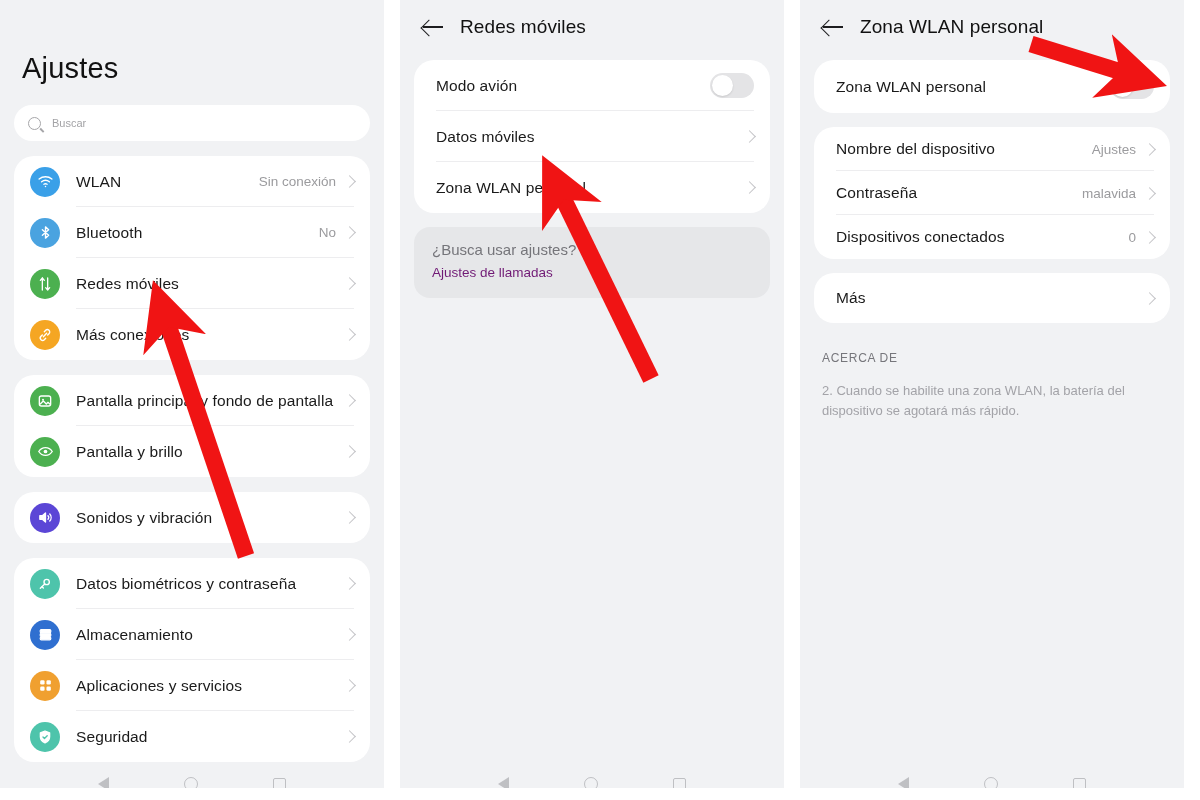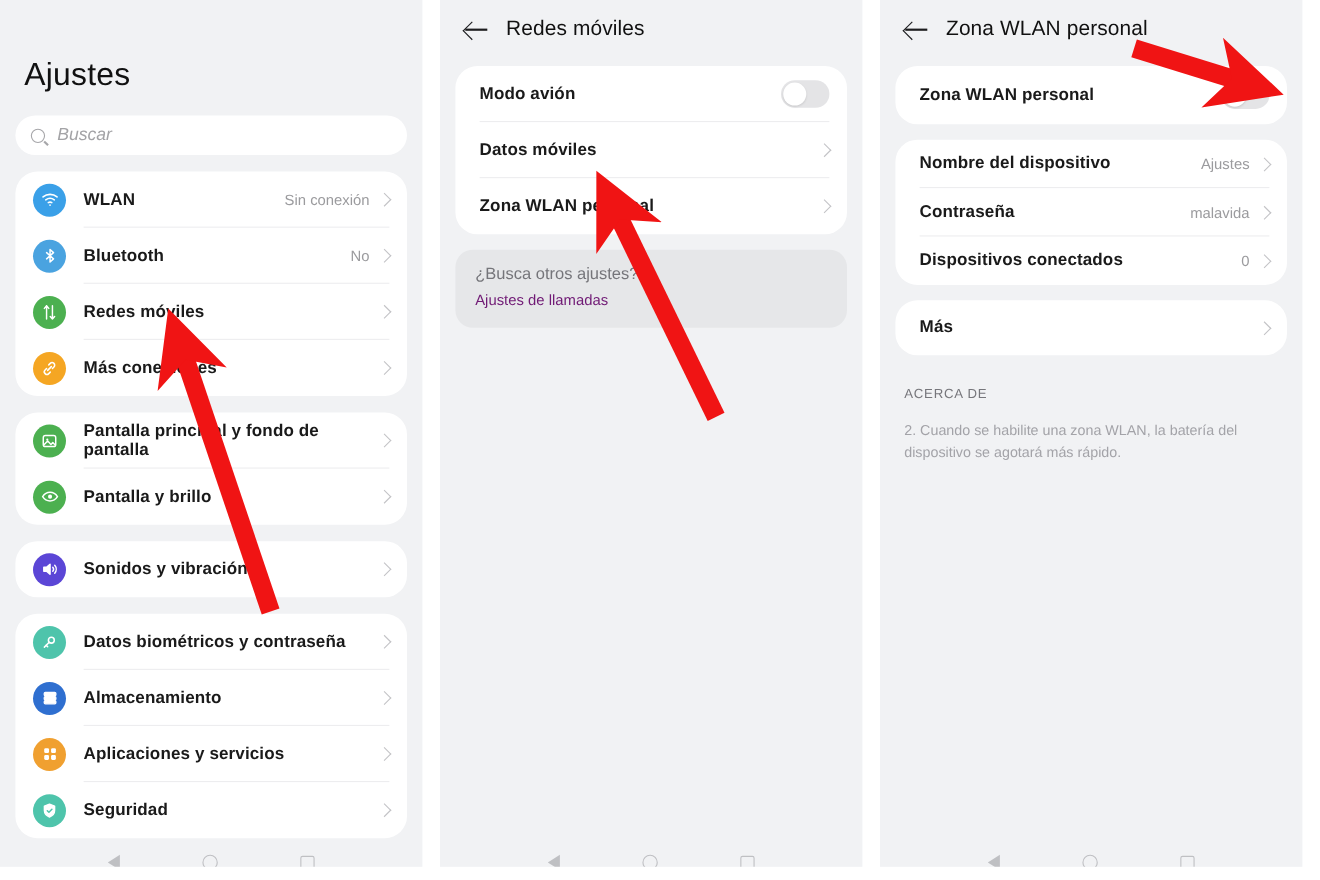--- a/index.html
+++ b/index.html
@@ -42,21 +42,20 @@
   .row .sep {
     position: absolute;
     left: 62px; right: 16px; bottom: 0;
     height: 1px; background: #ededef;
   }
   .row-label {
     font-size: 15.5px;
     color: #1a1a1a;
     flex: 1;
     letter-spacing: .1px;
-    font-weight: bold;
   }
   .row-value {
     font-size: 13.5px;
     color: #9b9b9e;
     margin-right: 7px;
     white-space: nowrap;
   }
   .chev {
     width: 9px; height: 9px;
     border-right: 1.6px solid #c3c3c6;
@@ -103,21 +102,21 @@
     flex: 0 0 auto;
   }
   .search .mag::after {
     content: "";
     position: absolute;
     width: 1.5px; height: 5px;
     background: #a6a6a9;
     right: -2px; bottom: -4px;
     transform: rotate(-45deg);
   }
-  .search-ph { font-size: 16px; color: #a3a3a6; font-style: italic; }
+  .search-ph { font-size: 11px; color: #a3a3a6; }
   .group { margin-top: 15px; }
 
   
   .topbar {
     display: flex;
     align-items: center;
     height: 46px;
     padding-left: 22px;
     padding-top: 8px;
   }
@@ -420,21 +419,21 @@
         <span class="sep" style="left:22px"></span>
       </div>
       <div class="row nosep" style="padding-left:22px">
         <span class="row-label">Zona WLAN personal</span>
         <span class="chev"></span>
 
       </div>
     </div>
 
     <div class="hintbox">
-      <div class="hint-q">¿Busca otros ajustes?</div>
+      <div class="hint-q">¿Busca usar ajustes?</div>
       <div class="hint-a">Ajustes de llamadas</div>
     </div>
 
     <div class="navbar">
       <span class="nv nv-back"></span>
       <span class="nv nv-home"></span>
       <span class="nv nv-recent"></span>
     </div>
   </div>
 

